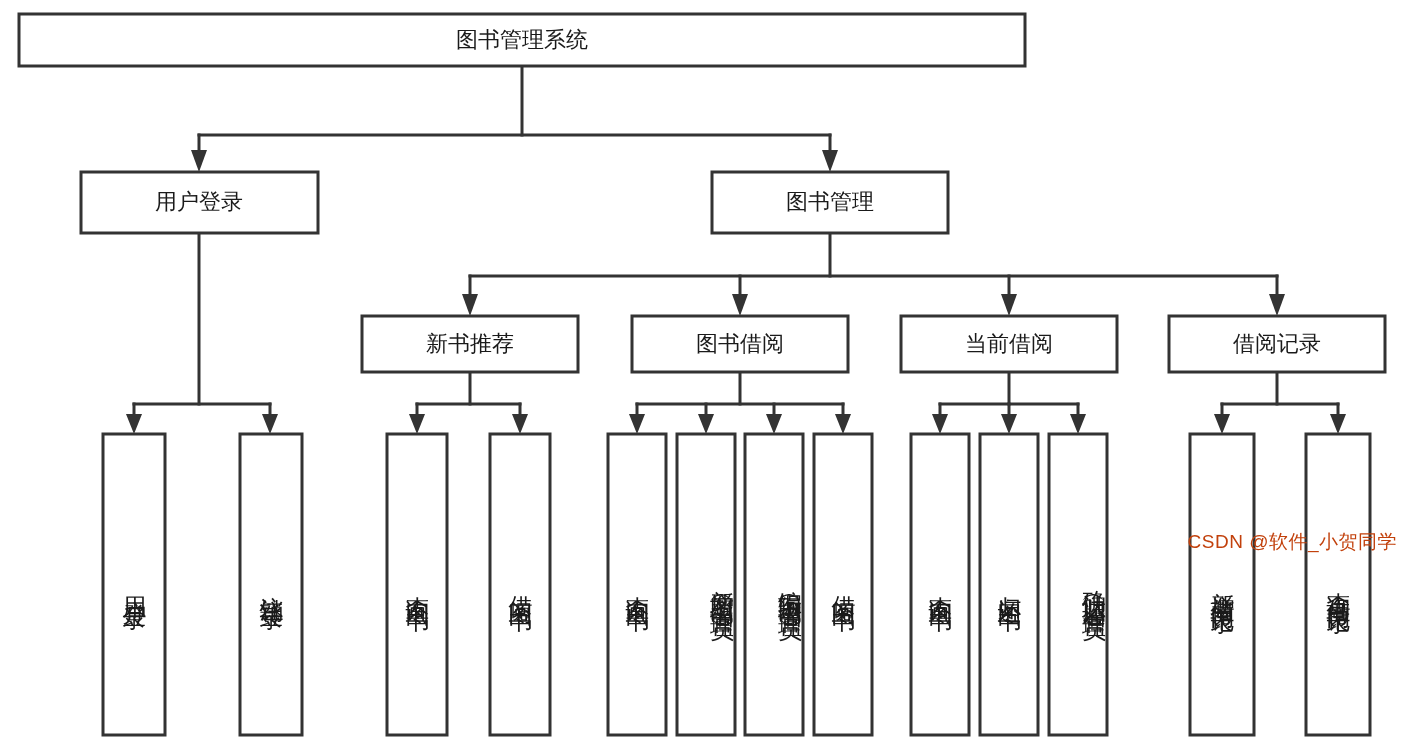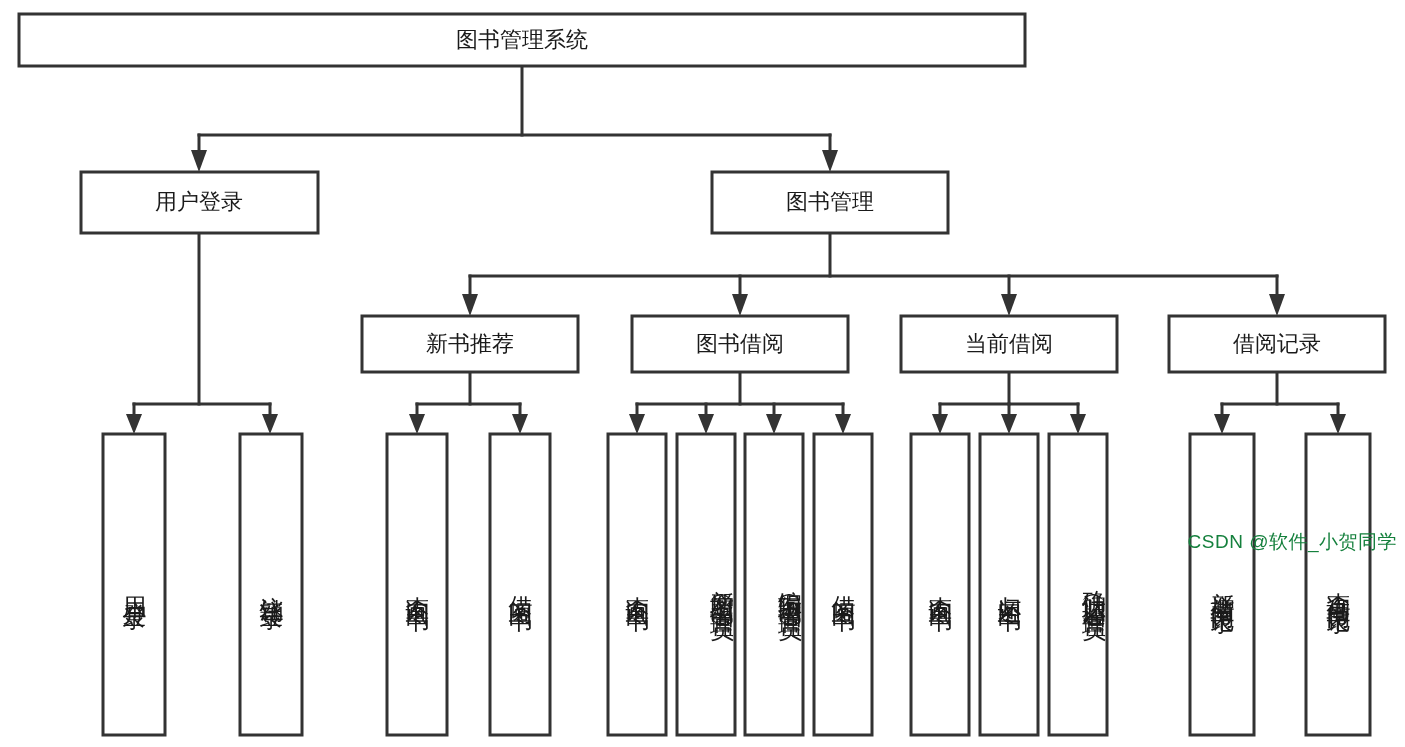--- a/index.html
+++ b/index.html
@@ -62,21 +62,21 @@
     color: #1a1a1a;
     pointer-events: none;
     white-space: nowrap;
   }
   .watermark {
     position: absolute;
     right: 8px;
     bottom: 6px;
     font-family: "Liberation Sans", "DejaVu Sans", sans-serif;
     font-size: 19px;
-    color: #15803d;
+    color: #c2410c;
     letter-spacing: 0.5px;
     white-space: nowrap;
   }
 </style>
 </head>
 <body>
 
 <div id="diagram-root">
 
   <svg class="canvas" viewBox="0 0 1405 747" xmlns="http://www.w3.org/2000/svg">

